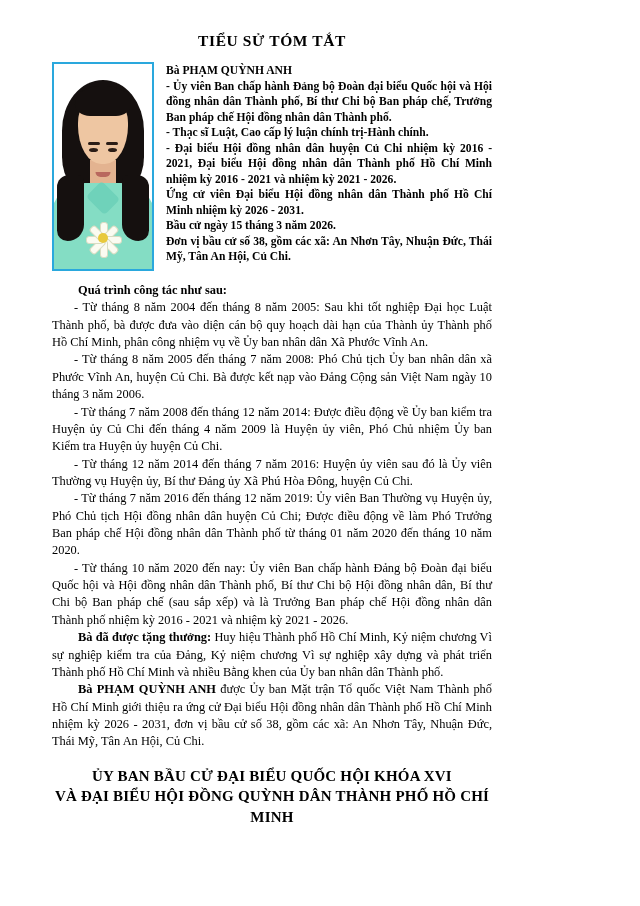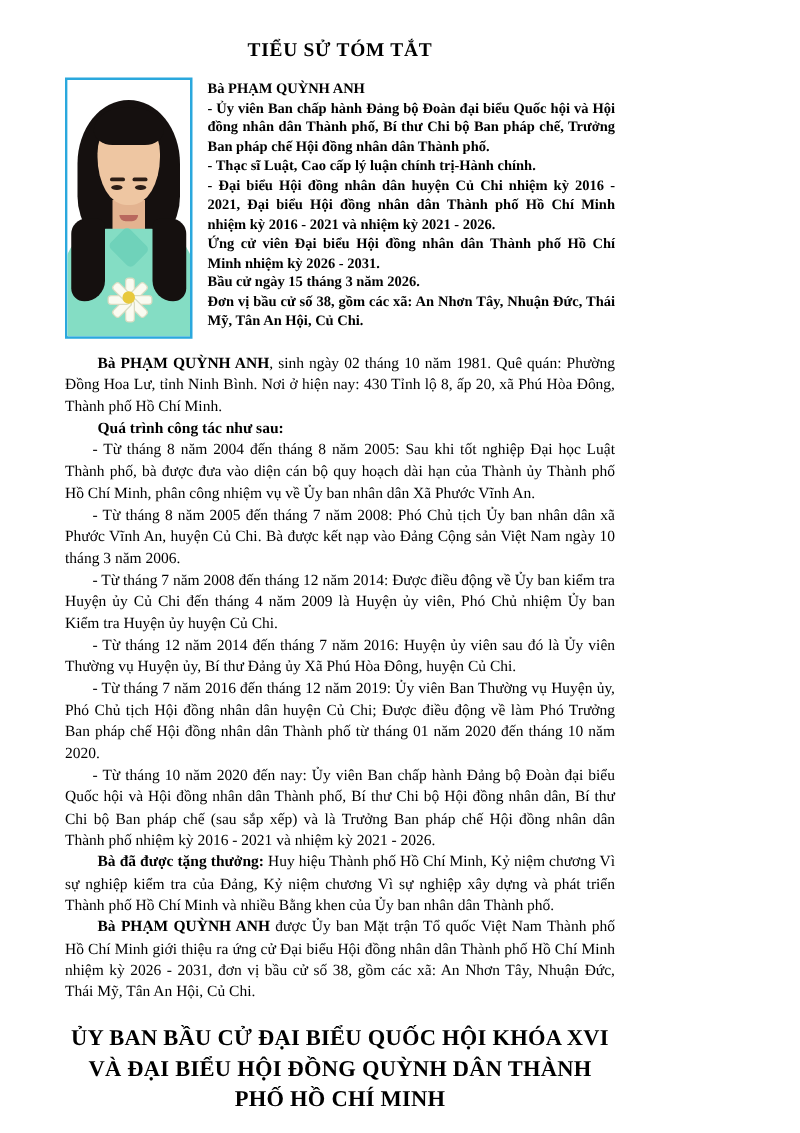--- a/index.html
+++ b/index.html
@@ -211,21 +211,21 @@
   }
   .body-text p.bullet {
     text-indent: 22px;
   }
   b { font-weight: bold; }
 
   
   .footer {
     margin-top: 15px;
     text-align: center;
-    font-size: 18px;
+    font-size: 15px;
     font-weight: bold;
     line-height: 1.38;
     letter-spacing: 0.2px;
   }
   .footer div { margin: 0; }
 </style>
 </head>
 <body>
 
 <div class="page">
@@ -271,21 +271,20 @@
       <p>- Đại biểu Hội đồng nhân dân huyện Củ Chi nhiệm kỳ 2016 - 2021, Đại biểu Hội đồng nhân dân Thành phố Hồ Chí Minh nhiệm kỳ 2016 - 2021 và nhiệm kỳ 2021 - 2026.</p>
       <p>Ứng cử viên Đại biểu Hội đồng nhân dân Thành phố Hồ Chí Minh nhiệm kỳ 2026 - 2031.</p>
       <p>Bầu cử ngày 15 tháng 3 năm 2026.</p>
       <p>Đơn vị bầu cử số 38, gồm các xã: An Nhơn Tây, Nhuận Đức, Thái Mỹ, Tân An Hội, Củ Chi.</p>
     </div>
 
   </div>
 
   <div class="body-text">
 
-    <p><b>Bà PHẠM QUỲNH ANH</b><span>, sinh ngày 02  tháng 10 năm 1981. Quê quán: Phường Đồng Hoa Lư, tỉnh Ninh Bình. Nơi ở hiện nay: 430 Tỉnh lộ 8, ấp 20, xã Phú Hòa Đông, Thành phố Hồ Chí Minh.</span></p>
 
     <p><b>Quá trình công tác như sau:</b></p>
 
     <p class="bullet">- Từ tháng 8 năm 2004 đến tháng 8 năm 2005: Sau khi tốt nghiệp Đại học Luật Thành phố, bà được đưa vào diện cán bộ quy hoạch dài hạn của Thành ủy Thành phố Hồ Chí Minh, phân công nhiệm vụ về Ủy ban nhân dân Xã Phước Vĩnh An.</p>
     <p class="bullet">- Từ tháng 8 năm 2005 đến tháng 7 năm 2008: Phó Chủ tịch Ủy ban nhân dân xã Phước Vĩnh An, huyện Củ Chi. Bà được kết nạp vào Đảng Cộng sản Việt Nam ngày 10 tháng 3 năm 2006.</p>
     <p class="bullet">- Từ tháng 7 năm 2008 đến tháng 12 năm 2014: Được điều động về Ủy ban kiểm tra Huyện ủy Củ Chi đến tháng 4 năm 2009 là Huyện ủy viên, Phó Chủ nhiệm Ủy ban Kiểm tra Huyện ủy huyện Củ Chi.</p>
     <p class="bullet">- Từ tháng 12 năm 2014 đến tháng 7 năm 2016: Huyện ủy viên sau đó là Ủy viên Thường vụ Huyện ủy, Bí thư Đảng ủy Xã Phú Hòa Đông, huyện Củ Chi.</p>
     <p class="bullet">- Từ tháng 7 năm 2016 đến tháng 12 năm 2019: Ủy viên Ban Thường vụ Huyện ủy, Phó Chủ tịch Hội đồng nhân dân huyện Củ Chi; Được điều động về làm Phó Trưởng Ban pháp chế Hội đồng nhân dân Thành phố từ tháng 01 năm 2020 đến tháng 10 năm 2020.</p>
     <p class="bullet">- Từ tháng 10 năm 2020 đến nay: Ủy viên Ban chấp hành Đảng bộ Đoàn đại biểu Quốc hội và Hội đồng nhân dân Thành phố, Bí thư Chi bộ Hội đồng nhân dân, Bí thư Chi bộ Ban pháp chế (sau sắp xếp) và là Trưởng Ban pháp chế Hội đồng nhân dân Thành phố nhiệm kỳ 2016 - 2021 và nhiệm kỳ 2021 - 2026.</p>
 

